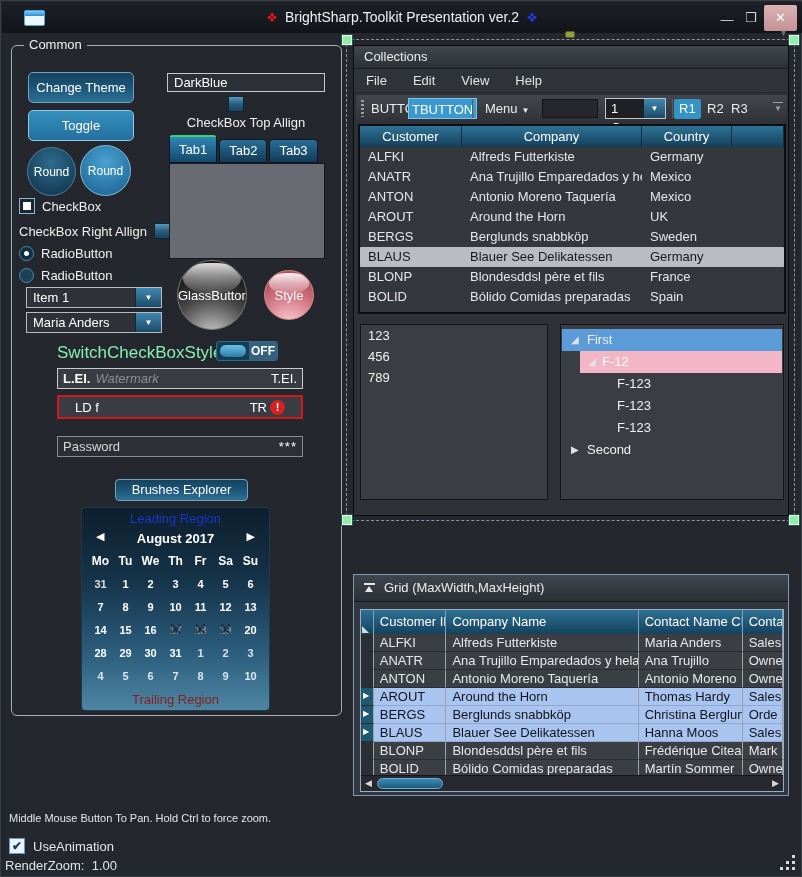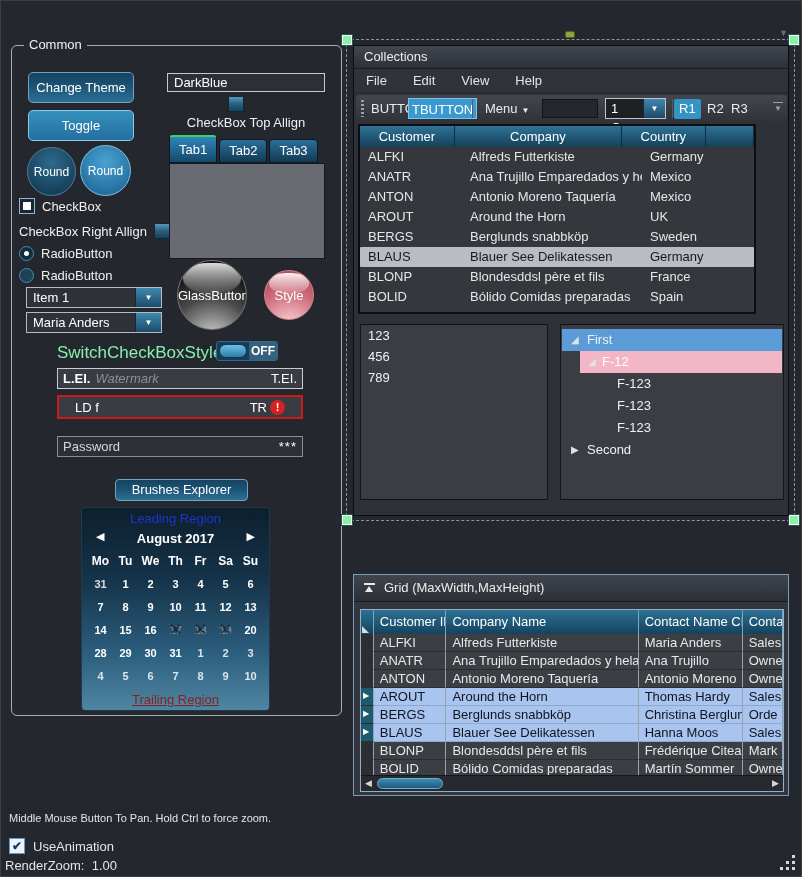--- a/index.html
+++ b/index.html
@@ -84,21 +84,21 @@
   .cal-next { position:absolute; right:14px; top:2px; color:#fff; font-size:11px; }
   .cal-dow { position:absolute; left:6px; top:46px; display:flex; }
   .cal-dow span { width:25px; text-align:center; font-size:12px; font-weight:bold; color:#fff; }
   .cal-weeks { position:absolute; left:6px; top:66px; }
   .cal-week { display:flex; height:20px; margin-bottom:3px; }
   .cal-day { width:25px; height:20px; text-align:center; font-size:11px; font-weight:bold; color:#fff; line-height:20px; position:relative; }
   .cal-day.dim { opacity:.82; }
   .cal-day.blackout { color:#7d8a94; }
   .cal-day.blackout::after { content:"✕"; position:absolute; left:0; right:0; top:0; bottom:0; font-size:16px; line-height:20px; color:rgba(8,18,28,.55); font-weight:bold; }
   .cal-day.selday { border:1px solid #eee; border-radius:2px; line-height:18px; }
-  .cal-trailing { position:absolute; left:0; right:0; bottom:3px; text-align:center; font-size:13px; color:#8b1f1f;text-decoration:underline; }
+  .cal-trailing { position:absolute; left:0; right:0; bottom:3px; text-align:center; font-size:13px; color:#8b1f1f; }
 
   
   .darkblue-box { position:absolute; left:155px; top:27px; width:158px; height:19px; background:#2c2f35; border:1px solid #c8c8c8; font-size:13px; line-height:17px; padding-left:6px; color:#fff; }
   .cbtop-box { position:absolute; left:216px; top:50px; }
   .cbtop-label { position:absolute; left:150px; top:69px; width:168px; text-align:center; font-size:13px; color:#f0f0f0; }
   .tabs { position:absolute; left:157px; top:89px; display:flex; align-items:flex-end; }
   .tab { height:24px; padding:0 9px; font-size:13px; color:#fff; line-height:22px; text-align:center;
     background:linear-gradient(180deg,#2a6f99,#123a55); border:1px solid #0c1822; border-radius:4px 4px 0 0; margin-right:2px; }
   .tab.sel { height:28px; line-height:26px; background:linear-gradient(180deg,#2e86b8 0%,#14496b 100%); border-top:2px solid #3fcf6f; }
   .tab-content { position:absolute; left:157px; top:117px; width:156px; height:96px; background:#686b72; border:1px solid #16181c; }
@@ -121,21 +121,21 @@
   .tb-sep { position:absolute; top:4px; width:1px; height:19px; background:#585c63; }
   .tb-menuarrow { font-size:8px; margin-left:4px; }
   .tb-text { position:absolute; left:186px; top:4px; width:56px; height:19px; background:#25272c; border:1px solid #121418; }
   .tb-combo { position:absolute; left:249px; top:3px; width:61px; height:21px; background:#1e2024; border:1px solid #c0c4ca; display:flex; }
   .tb-combo .val { flex:1; font-size:13px; line-height:19px; padding-left:5px; color:#fff; }
   .tb-combo .arrow { width:22px; background:linear-gradient(180deg,#3f88b0,#1c4a68); color:#fff; font-size:8px; text-align:center; line-height:19px; border-left:1px solid #0f2a3c; }
   .tb-radio { position:absolute; top:4px; height:20px; font-size:13px; line-height:20px; color:#ececec; padding:0 5px; }
   .tb-radio.sel { background:#3494c4; border-radius:2px; color:#fff; }
   .tb-overflow { position:absolute; right:4px; top:7px; width:10px; color:#9aa0a8; font-size:8px; text-align:center; border-top:1px solid #9aa0a8; line-height:11px; }
 
-  .c-grid { position:absolute; left:4px; top:78px; width:398px; height:190px; background:#34373c; border:2px solid #0c0e12; }
+  .c-grid { position:absolute; left:4px; top:78px; width:428px; height:190px; background:#34373c; border:2px solid #0c0e12; }
   .c-gh { display:flex; height:21px; }
   .c-gh .hc { background:linear-gradient(180deg,#2f7396,#143f5a); border-right:1px solid #0b2e44; font-size:13px; color:#fff; text-align:center; line-height:21px; overflow:hidden; white-space:nowrap; }
   .c-row { display:flex; height:20px; font-size:13px; color:#e4e6e8; }
   .c-row .cc { padding-left:8px; line-height:20px; overflow:hidden; white-space:nowrap; }
   .c-row.sel { background:#b9bcc0; color:#16181c; border-radius:1px; }
 
   .c-list { position:absolute; left:6px; top:278px; width:188px; height:176px; background:#3a3d43; border:1px solid #121418; }
   .c-list .li { height:21px; font-size:13px; color:#f0f0f0; line-height:21px; padding-left:7px; }
 
   .c-tree { position:absolute; left:206px; top:278px; width:224px; height:176px; background:#3a3d43; border:1px solid #121418; }
@@ -175,20 +175,27 @@
   .anim-box { width:16px; height:16px; background:#eef2f6; border:1px solid #5b9bd8; color:#15365a; font-size:12px; font-weight:bold; text-align:center; line-height:15px; }
   .status-zoom { position:absolute; left:4px; top:857px; font-size:13px; color:#e2e5e8; }
   .resize-grip { position:absolute; right:6px; bottom:6px; width:16px; height:16px; }
   .resize-grip i { position:absolute; width:3px; height:3px; background:#d8d8d8; }
 </style>
 </head>
 <body>
 
 <div id="app">
 
+  <div class="titlebar">
+    <div class="app-icon"></div>
+    <div class="tb-title"><span class="diamond-red">❖</span><span>BrightSharp.Toolkit Presentation ver.2</span><span class="diamond-blue">❖</span></div>
+    <div class="win-min">—</div>
+    <div class="win-max">❒</div>
+    <div class="win-close">✕</div>
+  </div>
 
   <div class="groupbox">
     <div class="gb-legend">Common</div>
 
     <div class="btn-blue btn-change">Change Theme</div>
     <div class="btn-blue btn-toggle">Toggle</div>
     <div class="btn-round round1">Round</div>
     <div class="btn-round round2">Round</div>
 
     <div class="cb-row" style="left:7px; top:152px;">

